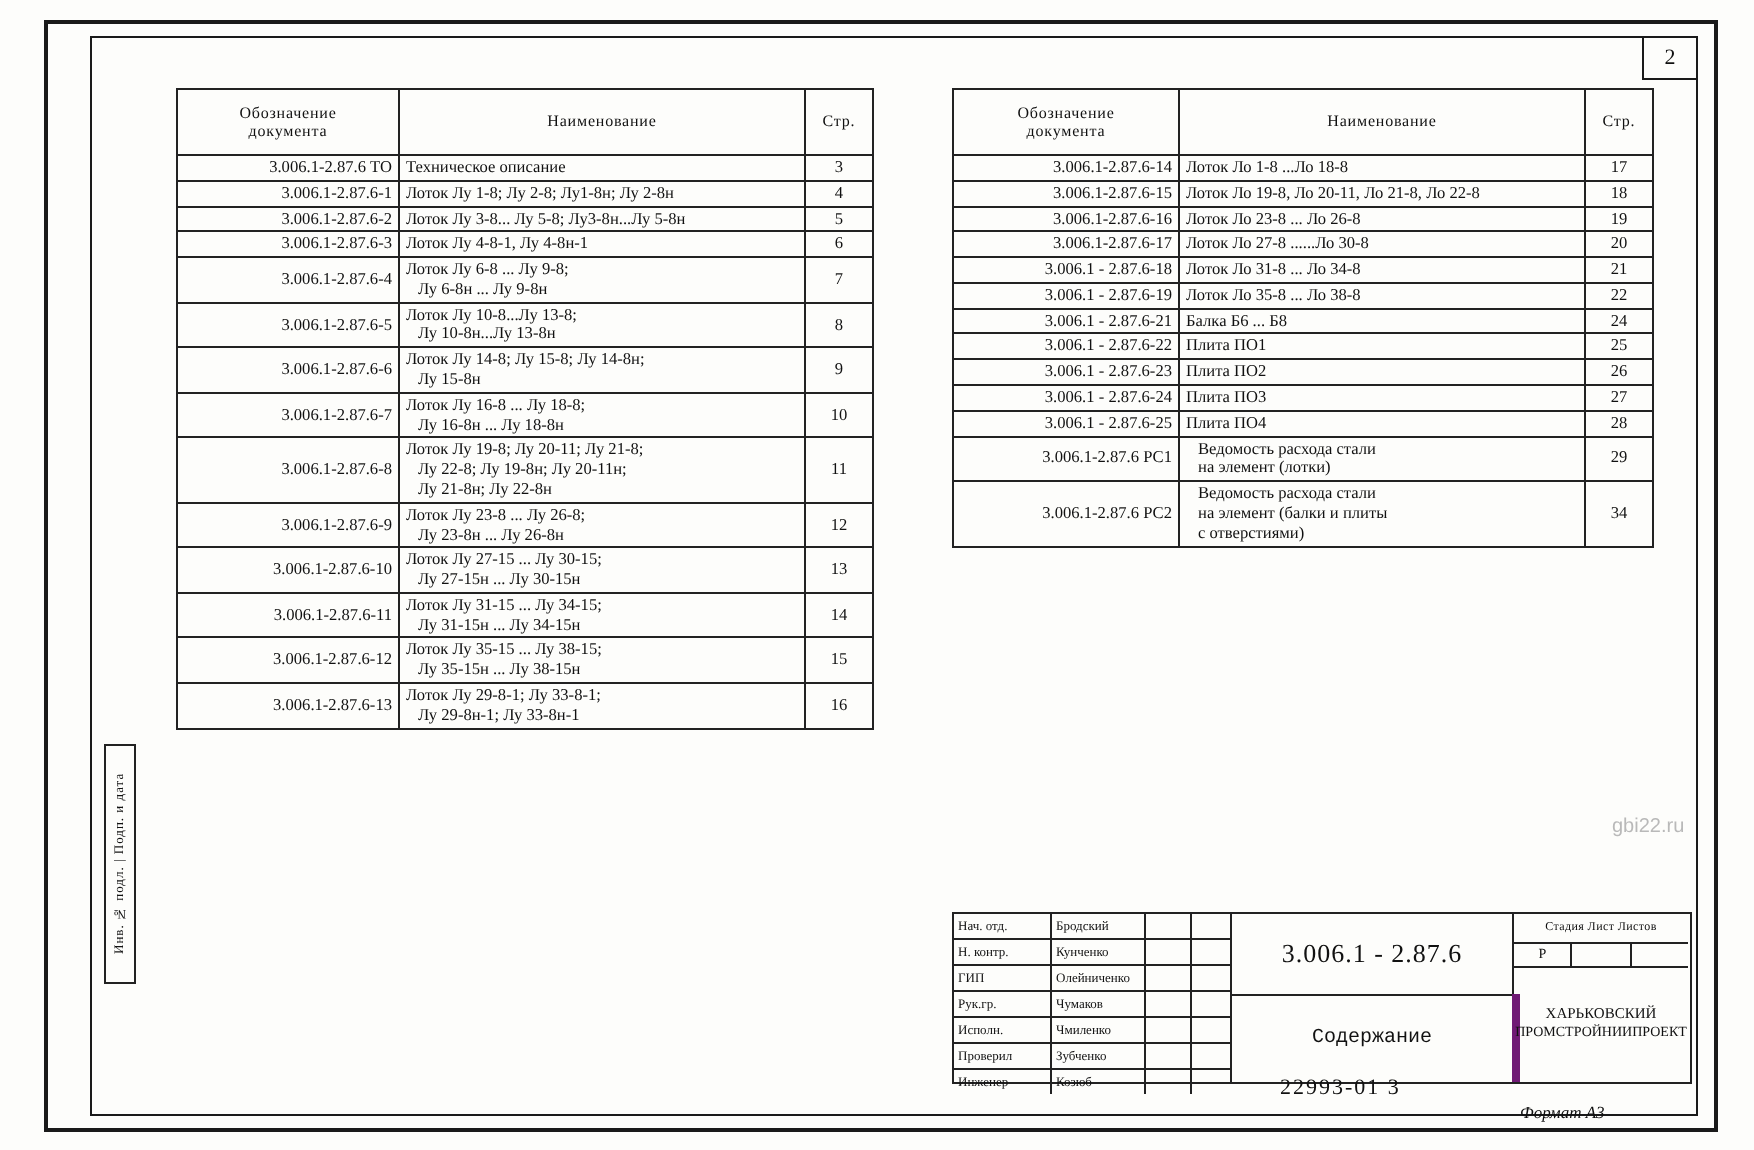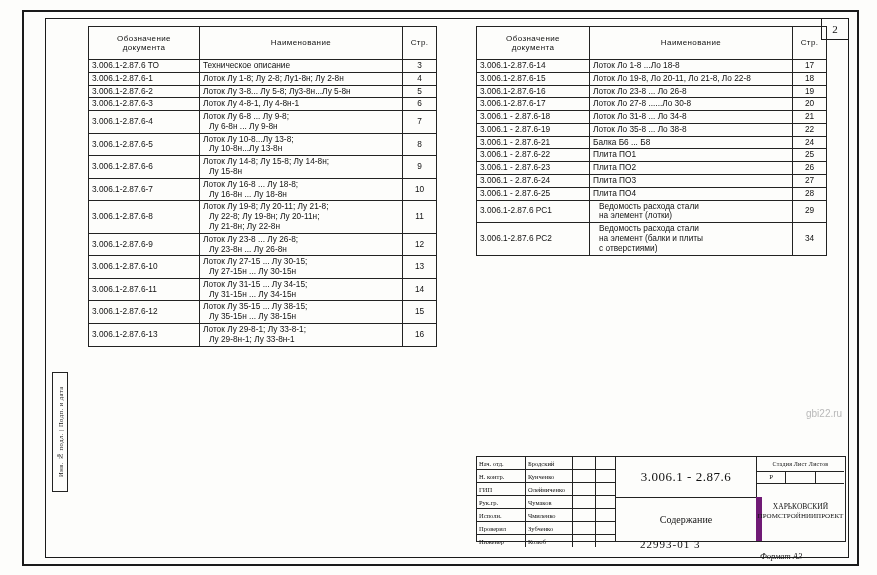--- a/index.html
+++ b/index.html
@@ -41,37 +41,38 @@
     border-bottom: 1px solid #1a1a1a;
     display: flex; align-items: center; justify-content: center;
     font-size: 11px;
     font-family: "Liberation Serif", serif;
   }
   
   .tbl {
     position: absolute;
     border-collapse: collapse;
     font-size: 8.3px;
-    font-family: Liberation Sans, sans-serif;
+    font-family: Liberation Serif, serif;
+    margin-top: 18px;
   }
   .tbl td, .tbl th {
     border: 1px solid #222;
     padding: 1px 3px;
     vertical-align: middle;
     line-height: 1.18;
   }
   .tbl th {
     font-weight: normal;
     text-align: center;
     font-size: 8px;
     letter-spacing: .4px;
     padding: 3px 2px;
     height: 26px;
   }
-  .c-doc { width: 104px; text-align: left; padding-left: 4px; }
+  .c-doc { width: 104px; text-align: right; padding-left: 4px; }
   .c-name { width: 196px; text-align: left; padding-left: 6px; }
   .c-pg { width: 27px; text-align: center; }
   .left-tbl { left: 88px; top: 26px; }
   .right-tbl { left: 476px; top: 26px; }
   .right-tbl .c-doc { width: 106px; }
   .right-tbl .c-name { width: 196px; }
   .right-tbl .c-pg { width: 27px; }
   .nm { display: block; }
   .nm.ind { padding-left: 6px; }
   
@@ -135,23 +136,24 @@
     border-bottom: 1px solid #222;
     border-right: 1px solid #222;
     display: flex; align-items: center; justify-content: center;
     font-size: 13px;
     letter-spacing: .5px;
   }
   .tb-title {
     position: absolute;
     left: 139px; top: 40px;
     width: 140px; height: 44px;
-    border-right: 6px solid #701a75;
+    border-right: 4px solid #701a75;
     display: flex; align-items: center; justify-content: center;
     font-size: 10px;
+    font-family: Liberation Mono, monospace;
   }
   .tb-stage {
     position: absolute;
     left: 280px; top: 0;
     width: 87px; height: 14px;
     border-bottom: 1px solid #222;
     display: flex; align-items: center; justify-content: center;
     font-size: 6px;
     letter-spacing: .2px;
   }

